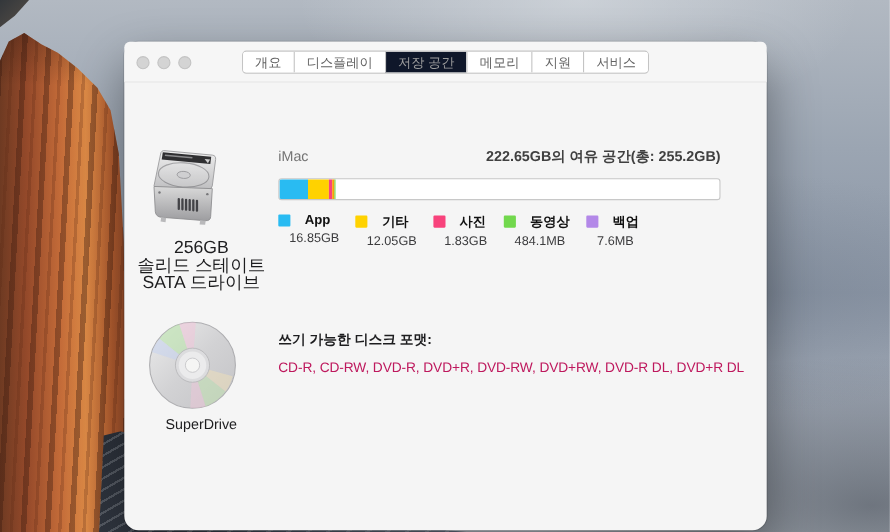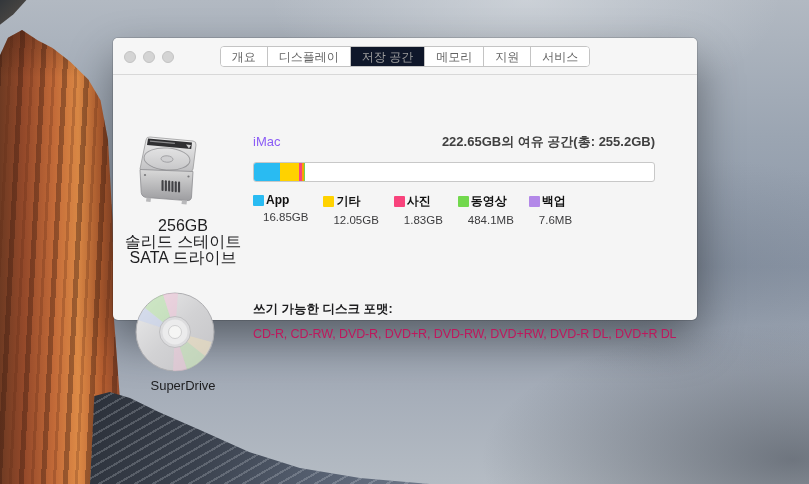--- a/index.html
+++ b/index.html
@@ -31,22 +31,22 @@
   .mountain {
     position:absolute; left:90px; top:384px; width:430px; height:100px;
     background:
       repeating-linear-gradient(150deg, rgba(235,240,245,0.20) 0 2px, rgba(0,0,0,0) 2px 9px),
       linear-gradient(115deg,#2b3039 0%,#3a414d 30%,#576172 58%,#6b7586 78%,#7e8795 100%);
     clip-path:polygon(0 100%,1% 12%,4.6% 8%,9.3% 14%,16% 28%,25.6% 46%,37% 68%,48.8% 84%,62.8% 94%,79% 100%);
   }
 
   
   .window {
-    position:absolute; left:113px; top:38px; width:584px; height:282px;
-    background:#f5f5f5; border-radius:5px;
+    position:absolute; left:113px; top:38px; width:584px; height:444px;
+    background:#f5f5f5; border-radius:13px;
     box-shadow:0 0 0 1px rgba(0,0,0,0.12), 0 20px 45px rgba(0,0,0,0.40);
   }
   .titlebar {
     position:relative; height:37px; border-bottom:1px solid #d8d8d8;
     border-radius:5px 5px 0 0; background:#f6f6f6;
     display:flex; align-items:center;
   }
   .lights { position:absolute; left:11px; top:0; height:37px; display:flex; align-items:center; gap:7px; }
   .light { width:12px; height:12px; border-radius:50%; background:#d4d4d4; border:1px solid #c3c3c3; }
   .tabbar {
@@ -70,30 +70,30 @@
   }
   .cd-icon { position:absolute; left:20px; top:215px; width:84px; height:84px; }
   .superdrive-label {
     position:absolute; left:0; top:303px; width:140px; text-align:center;
     font-size:13px; color:#1d1d1f;
   }
 
   
   .main-col { position:absolute; left:140px; top:58px; width:402px; }
   .head-row { display:flex; justify-content:space-between; align-items:baseline; }
-  .device-name { font-size:13px; font-weight:500; color:#8b5cf6; }
+  .device-name { font-size:13px; font-weight:500; color:#737373; }
   .free-space { font-size:13px; font-weight:700; color:#404040; }
   .bar {
     margin-top:11px; height:20px; background:#fff; border:1px solid #c8c8c8;
     border-radius:3px; display:flex; overflow:hidden;
   }
   .bar-seg { height:100%; }
   .legend { margin-top:11px; display:flex; gap:15px; }
   .legend-item { display:flex; flex-direction:column; }
-  .legend-top { display:flex; align-items:center; gap:2px; }
+  .legend-top { display:flex; align-items:center; gap:13px; }
   .legend-swatch { width:11px; height:11px; border-radius:1px; background:#ccc; }
   .legend-label { font-size:12px; font-weight:700; color:#111; white-space:nowrap; }
   .legend-size { font-size:11.5px; color:#3c3c3e; margin:4px 0 0 10px; white-space:nowrap; }
 
   .formats-title { position:absolute; left:140px; top:226px; font-size:12.5px; font-weight:700; color:#1d1d1f; }
   .formats-line  { position:absolute; left:140px; top:252px; font-size:12.5px; color:#be185d; letter-spacing:-0.1px; white-space:nowrap; }
 </style>
 </head>
 <body>
 

